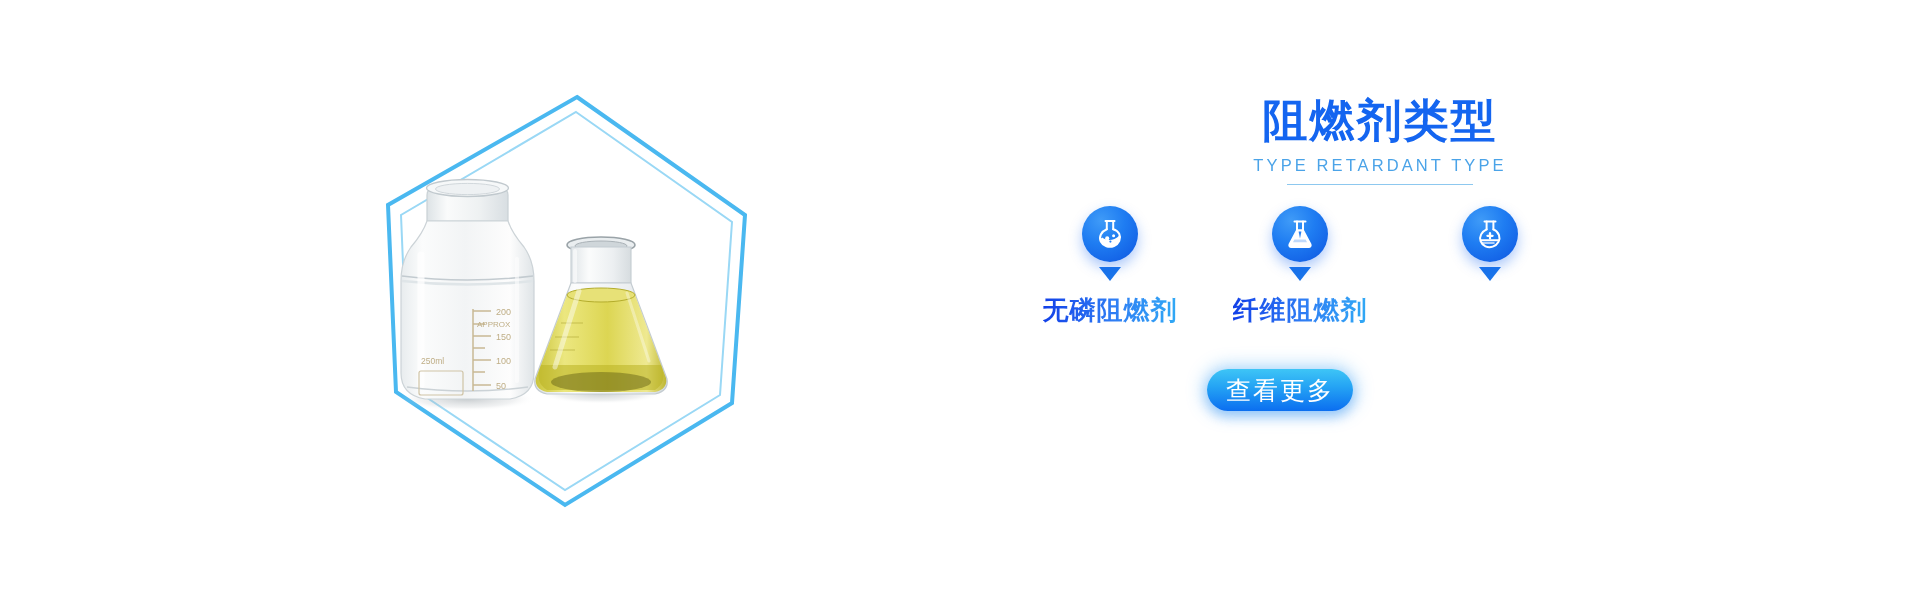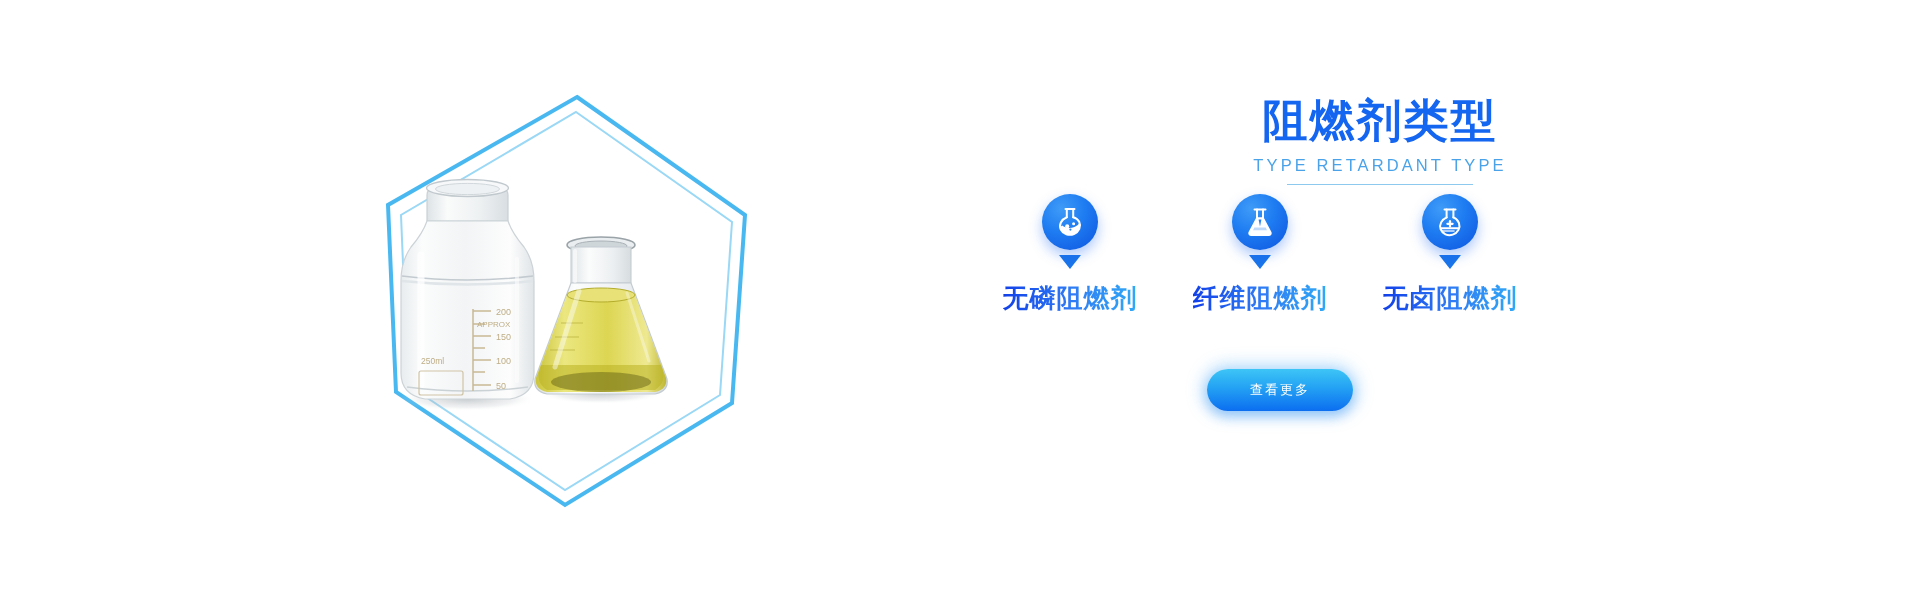--- a/index.html
+++ b/index.html
@@ -83,24 +83,24 @@
     width: 186px;
     height: 1px;
     background: #8dc8ef;
     margin: 0 auto;
   }
 
   
   .icon-row {
     position: absolute;
     left: -105px;
-    top: 112px;
+    top: 124px;
     width: 610px;
     display: flex;
-    justify-content: flex-start;
+    justify-content: flex-end;
     align-items: flex-start;
   }
   .icon-col {
     width: 190px;
     display: flex;
     flex-direction: column;
     align-items: center;
   }
   .icon-badge {
     position: relative;
@@ -144,21 +144,21 @@
     display: flex;
     justify-content: center;
   }
   .cta-button {
     width: 146px;
     height: 42px;
     border: none;
     border-radius: 21px;
     background: linear-gradient(180deg, #3ec5f6 0%, #25a4f4 42%, #0b6ef0 100%);
     color: #ffffff;
-    font-size: 13px;
+    font-size: 25px;
     font-family: "Liberation Sans", "DejaVu Sans", sans-serif;
     letter-spacing: 2px;
     cursor: pointer;
     box-shadow: 0 0 16px 5px rgba(62, 165, 246, .35),
                 0 5px 12px rgba(11, 110, 240, .30);
   }
 </style>
 </head>
 <body>
 
@@ -337,21 +337,20 @@
               <path d="M8.2 23.2 L25.9 23.2"></path>
             </g>
             <g stroke="#ffffff" stroke-width="2.2" stroke-linecap="round">
               <path d="M17 16.2 L17 21.4"></path>
               <path d="M14.4 18.8 L19.6 18.8"></path>
             </g>
             <path d="M9.4 26 L21 26" stroke="#ffffff" stroke-width="1.6" stroke-linecap="round" opacity=".85"></path>
           </svg>
         </div>
         <div class="pointer"></div>
-        <div class="icon-label">无卤阻燃剂</div>
       </div>
     </div>
 
     <div class="cta-wrap">
       <button class="cta-button">查看更多</button>
     </div>
 
   </div>
 </div>
 

